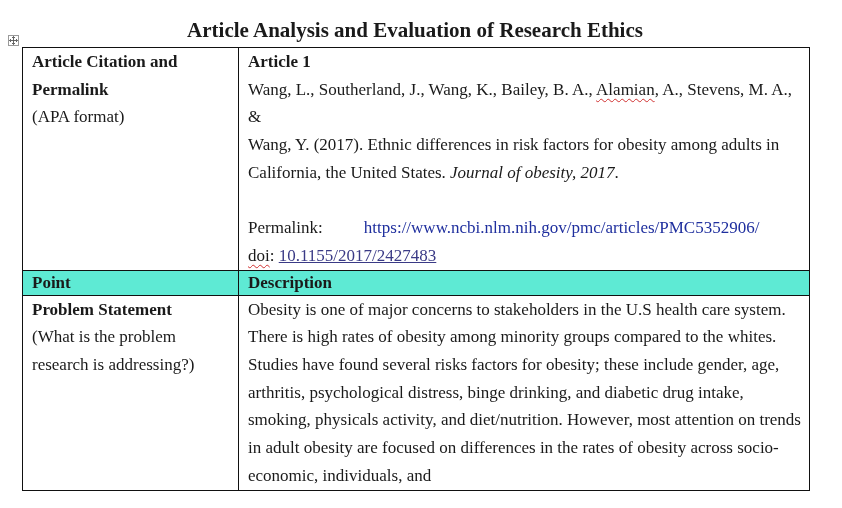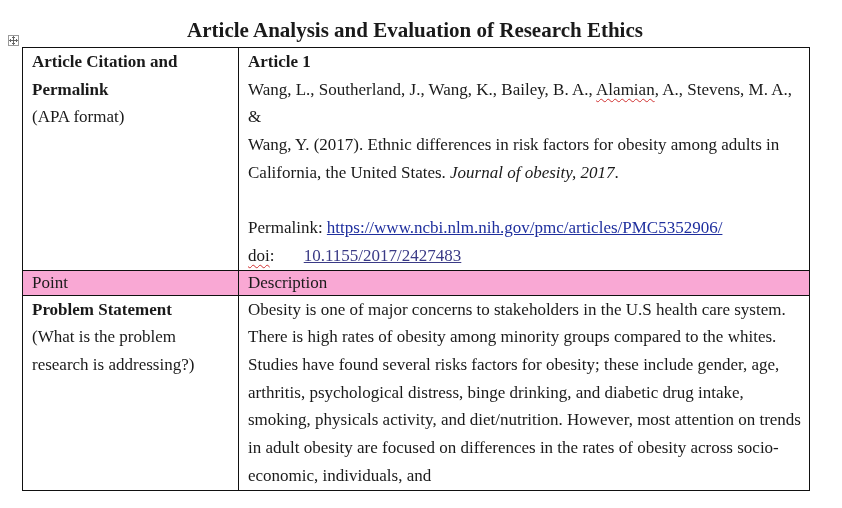--- a/index.html
+++ b/index.html
@@ -55,37 +55,36 @@
       line-height: 27.7px;
       font-size: 17px;
     }
     col.c1 { width: 216px; }
     col.c2 { width: 571px; }
     .b { font-weight: bold; }
     .center { text-align: left; }
     .i { font-style: italic; }
     .link {
       color: #1f2f9e;
-      text-decoration: underline;
       text-decoration-color: #1f2f9e;
+      margin-left: 37px;
     }
     .link2 {
       color: #3a3a86;
       text-decoration: underline;
-      margin-left: 25px;
     }
     .spell {
       text-decoration: underline wavy #d03030;
       text-decoration-thickness: 1px;
       text-underline-offset: 3px;
     }
     tr.head td {
-      background: #f9a8d4;
+      background: #5eead4;
       line-height: 24px;
-      font-weight: normal;
+      font-weight: bold;
     }
     .blank-line { height: 27.7px; }
     .row-citation td { height: 194px; }
     .row-topic td { height: 82px; }
   </style>
 </head>
 <body>
 
 <div class="doc-title">Article Analysis and Evaluation of Research Ethics</div>
 

